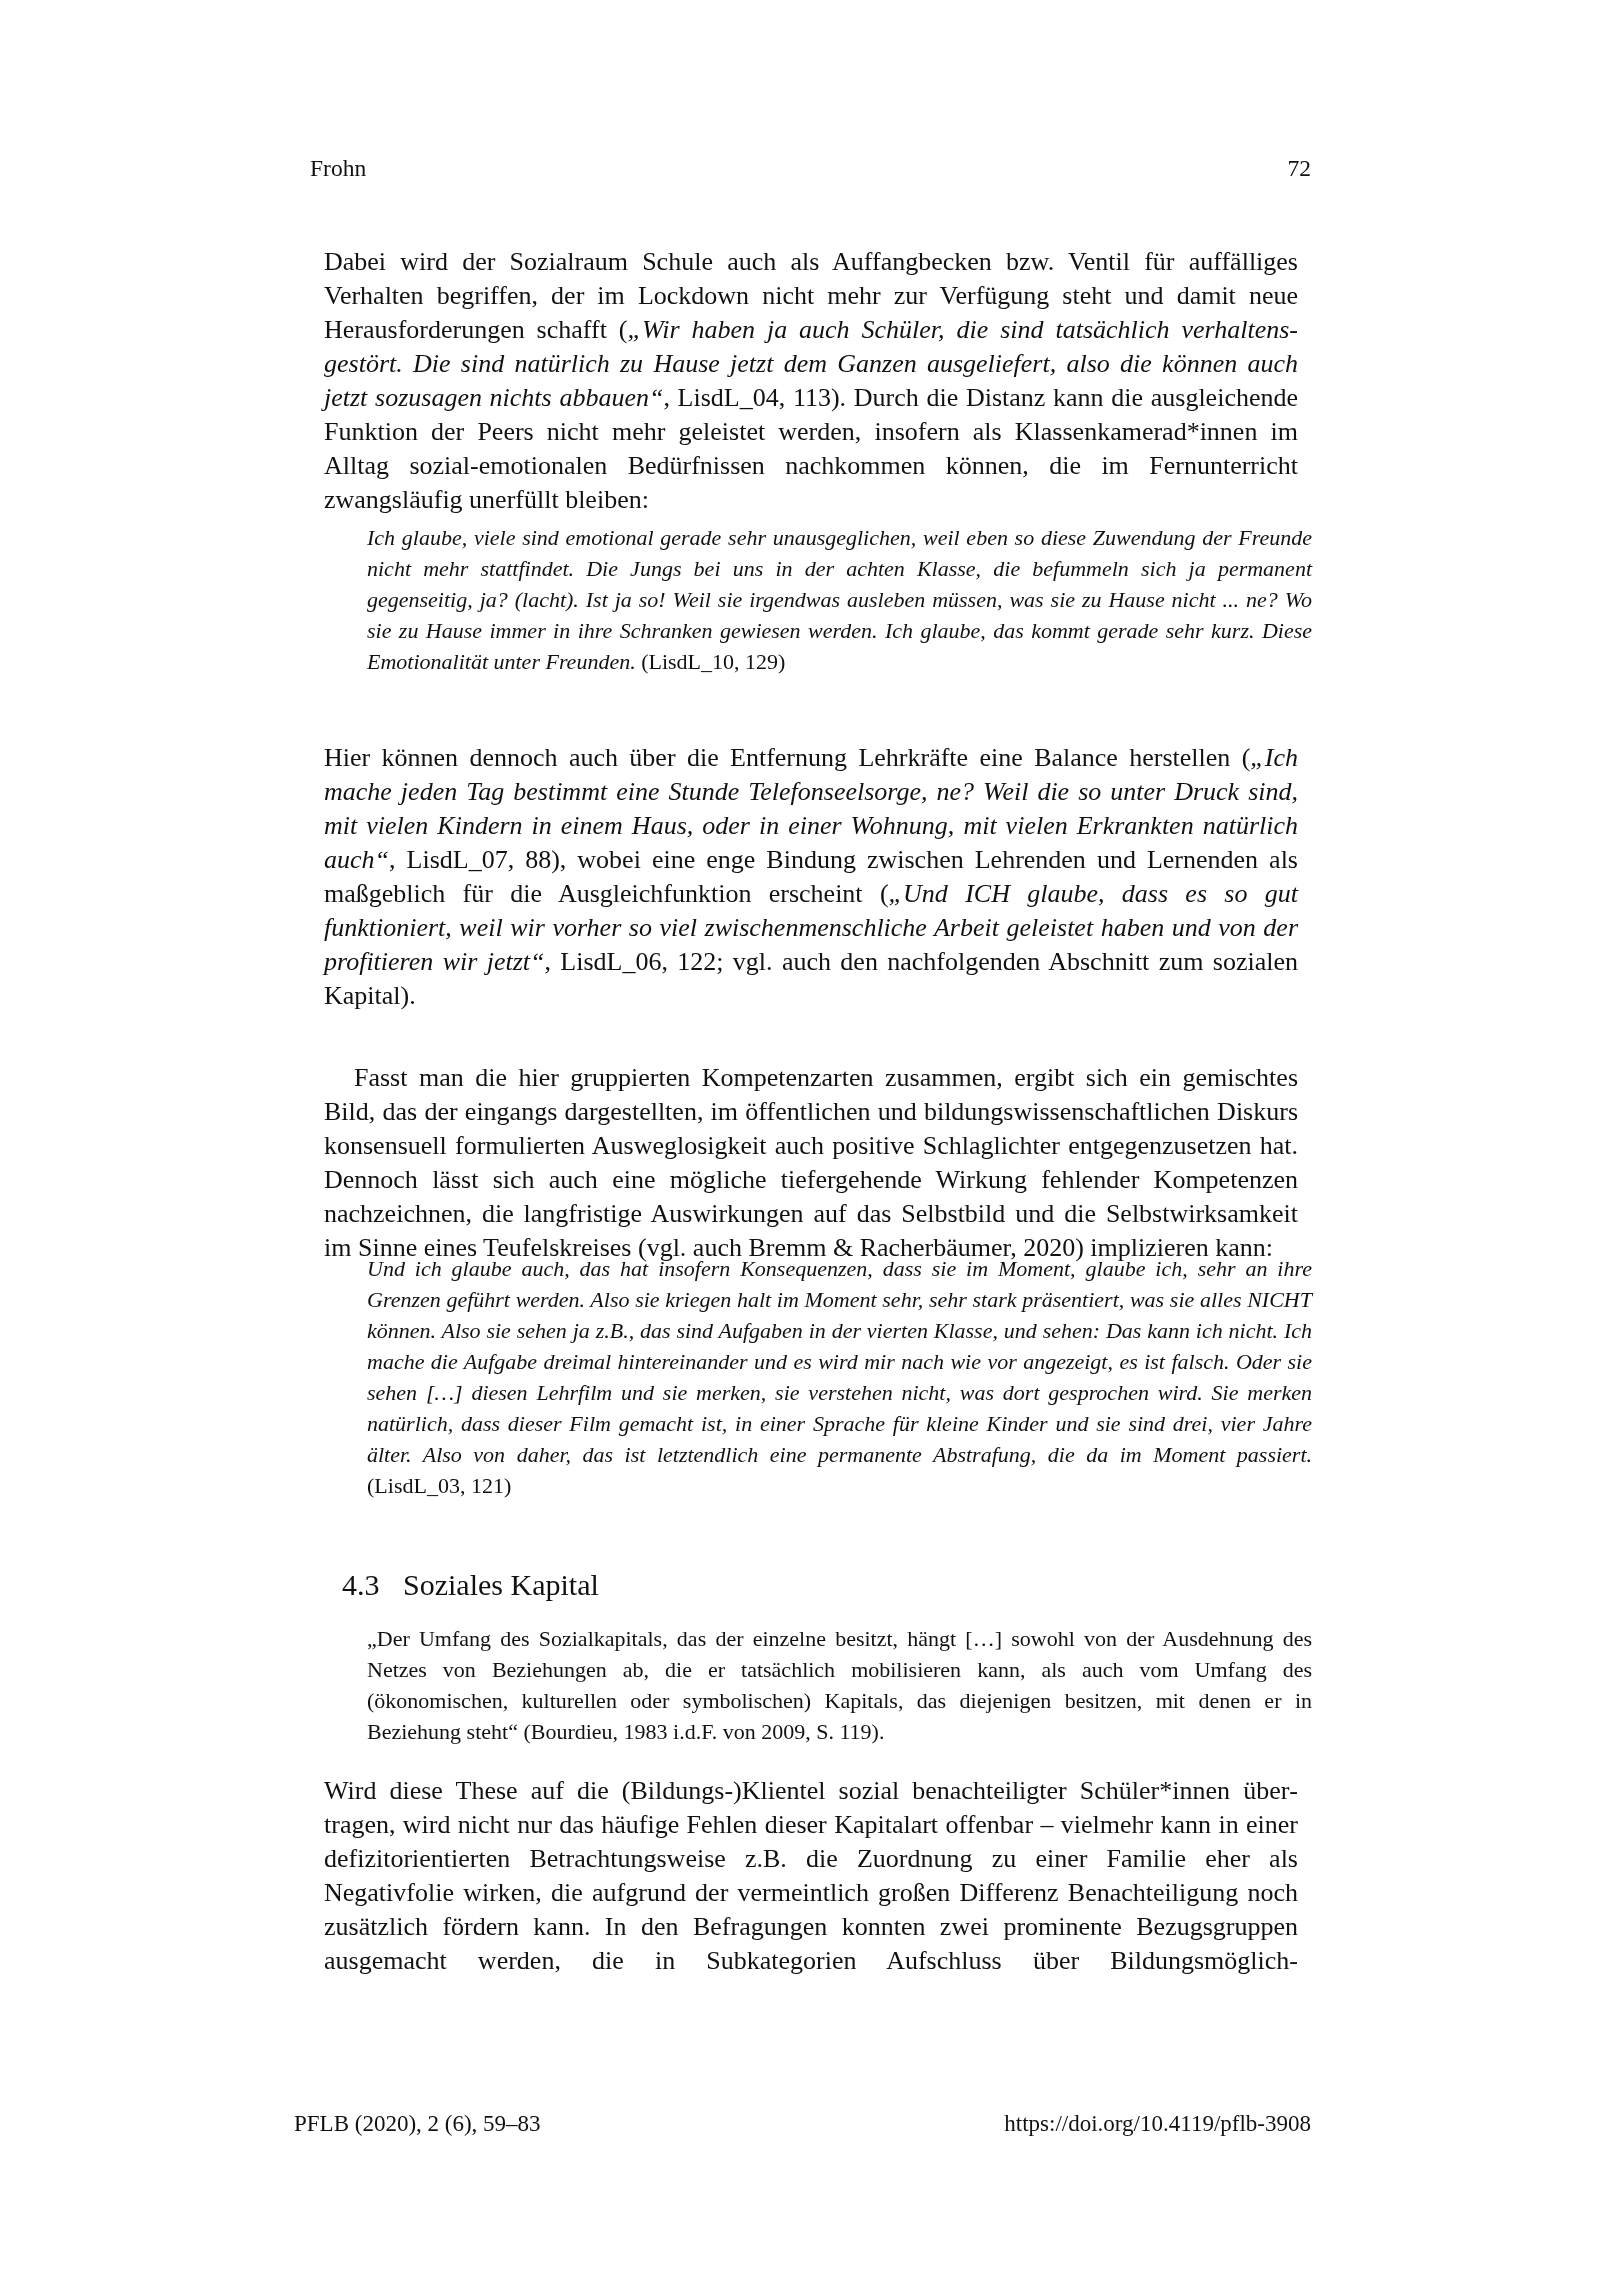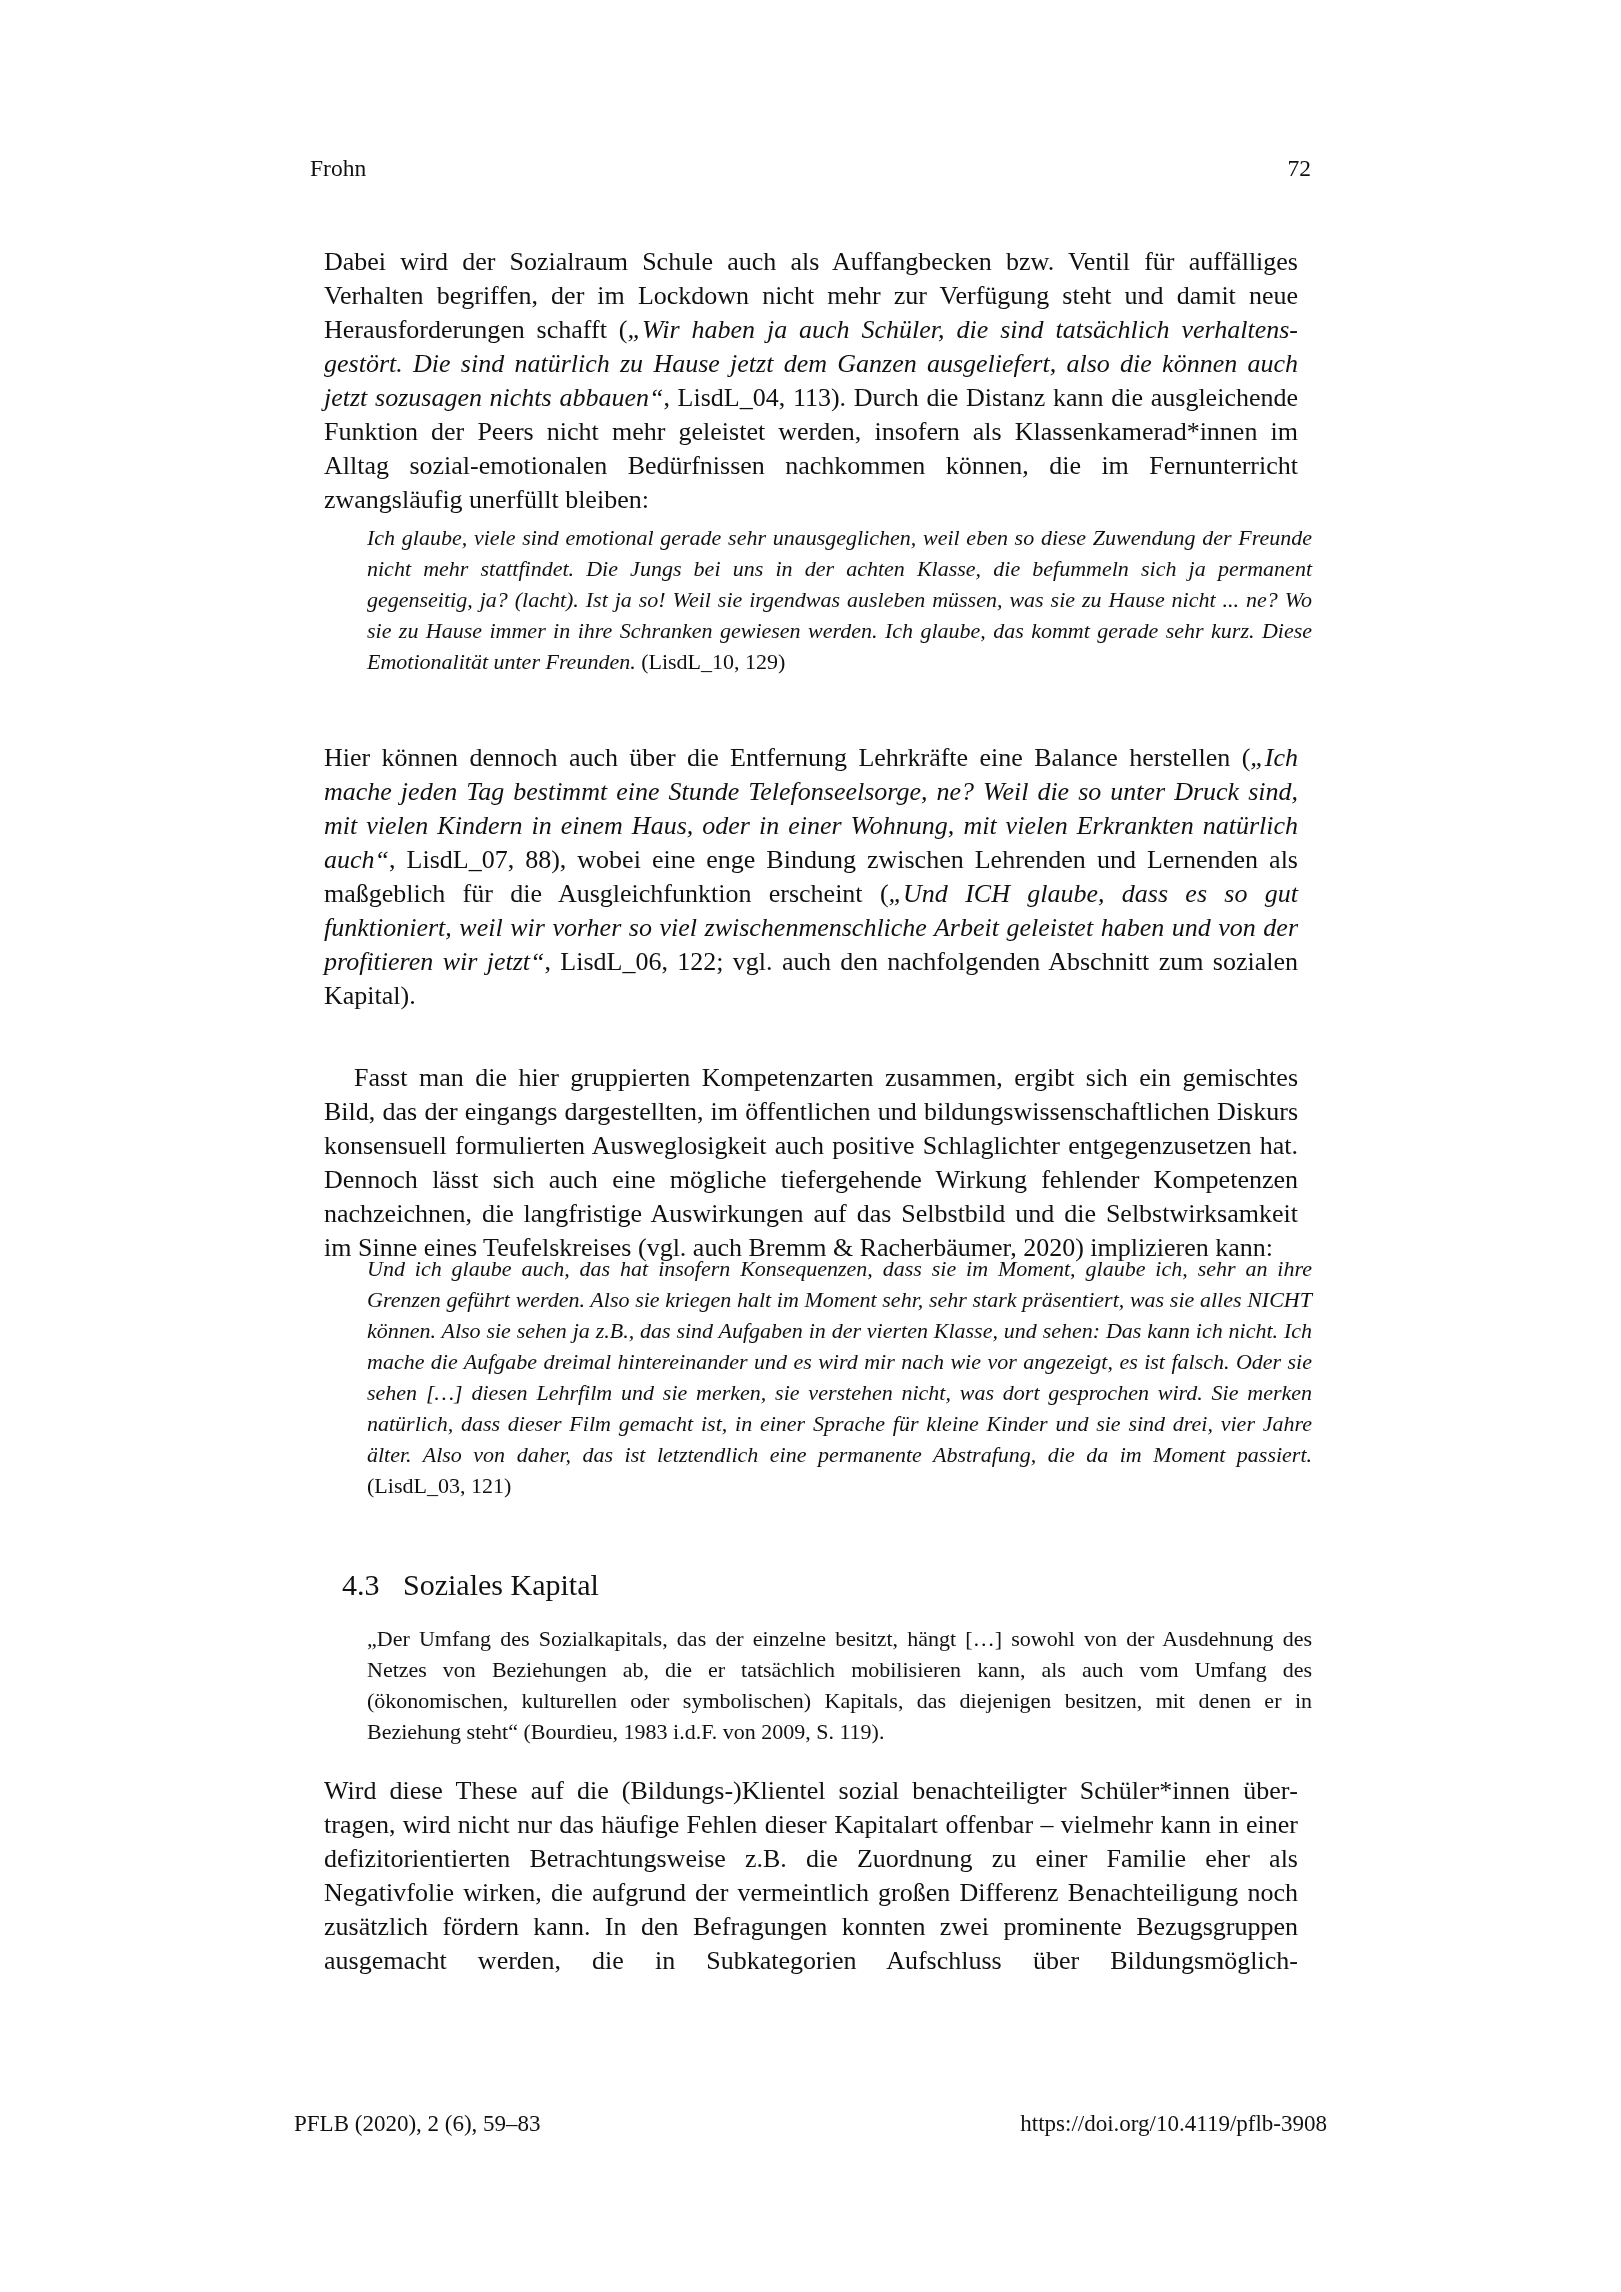--- a/index.html
+++ b/index.html
@@ -14,21 +14,21 @@
   .body p { margin:14px; }
   .body em { font-style:italic; }
   .quote { left:367px; width:945px; font-size:22px; line-height:31px; text-align:justify; }
   .quote p { margin:0; }
   .quote .it { font-style:italic; }
   .indent { text-indent:30px; }
   #sec-heading { left:310px; top:1566px; font-size:30px; line-height:37px;margin-left:32px; }
   #sec-heading .num { display:inline-block; width:61px; }
   .footer { font-size:23px; line-height:29px; top:2109px; }
   #footer-left { left:294px; }
-  #footer-right { right:294px;margin-left:32px; }
+  #footer-right { right:310px;margin-left:32px; }
 </style>
 </head>
 <body>
 
 <div class="abs hdr" id="running-head-left">Frohn</div>
 <div class="abs hdr" id="running-head-right">72</div>
 
 <div class="abs body" style="top:231px;">
   <p><span>Dabei wird der Sozialraum Schule auch als Auffangbecken bzw. Ventil für auffälliges Verhalten begriffen, der im Lockdown nicht mehr zur Verfügung steht und damit neue Herausforderungen schafft (</span><em>„Wir haben ja auch Schüler, die sind tatsächlich verhaltens­gestört. Die sind natürlich zu Hause jetzt dem Ganzen ausgeliefert, also die können auch jetzt sozusagen nichts abbauen“</em><span>, LisdL_04, 113). Durch die Distanz kann die ausglei­chende Funktion der Peers nicht mehr geleistet werden, insofern als Klassenkamerad*in­nen im Alltag sozial-emotionalen Bedürfnissen nachkommen können, die im Fernunter­richt zwangsläufig unerfüllt bleiben:</span></p>
 </div>

